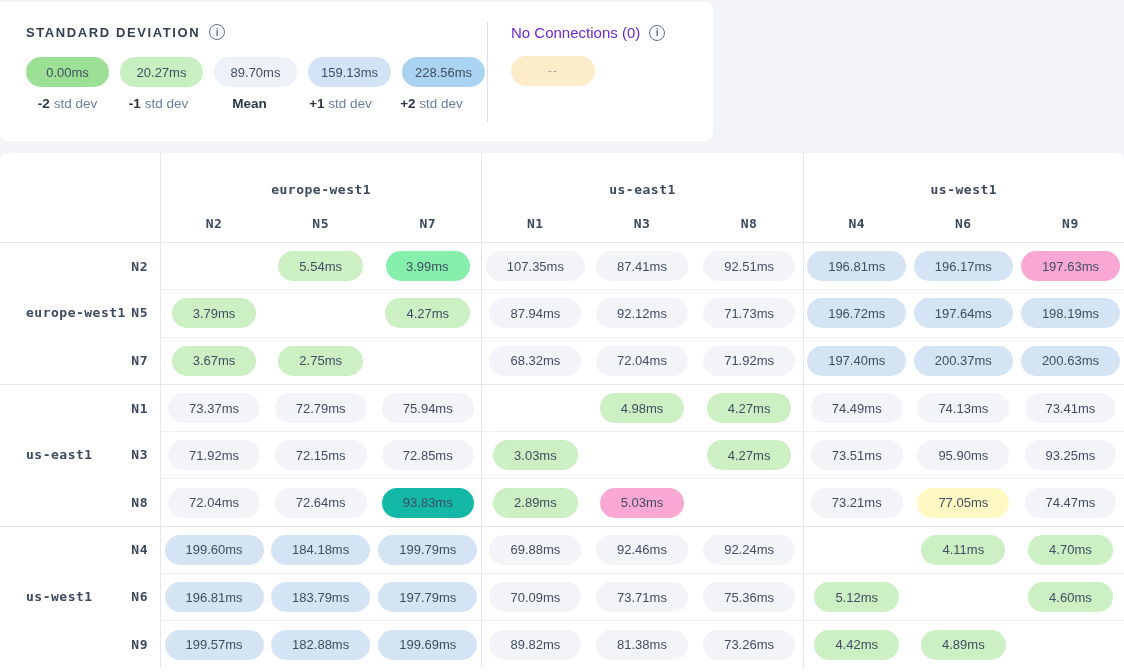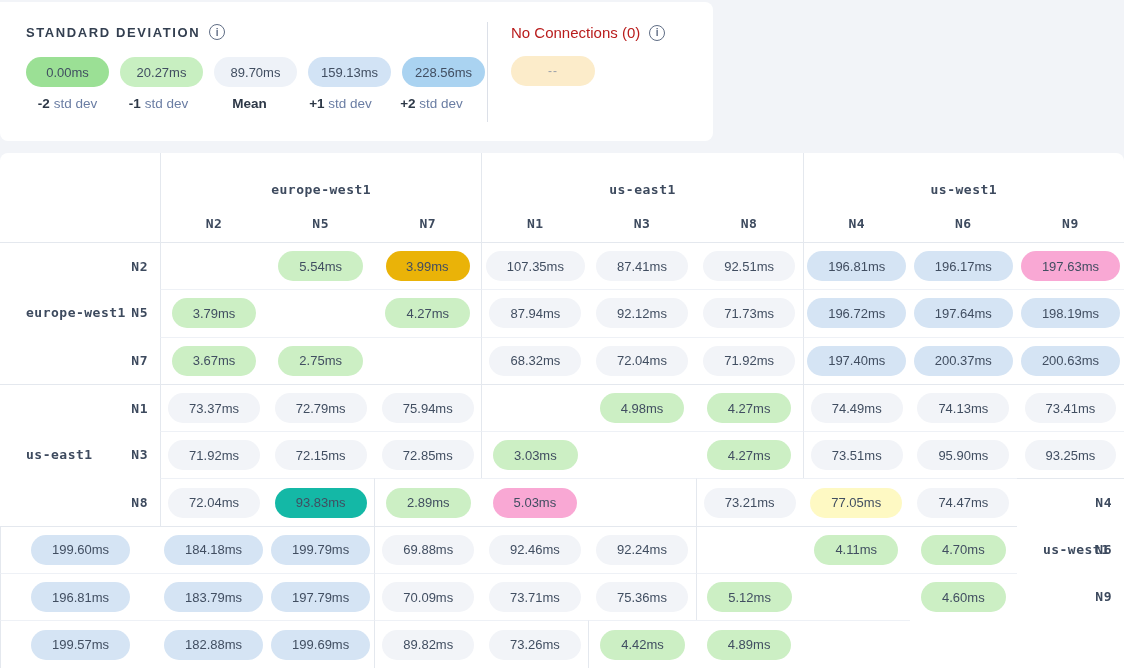--- a/index.html
+++ b/index.html
@@ -19,21 +19,21 @@
   .pill-row { display:flex; gap:11px; margin-top:17px; }
   .legend-pill { width:83px; height:30px; border-radius:15px; display:flex; align-items:center;
                  justify-content:center; font-size:13px; color:#414e61; }
   .label-row { display:flex; gap:8px; margin-top:9px; }
   .legend-label { width:83px; text-align:center; font-size:13.5px; }
   .legend-label b { color:#2d3847; }
   .legend-label span { color:#6a7da3; }
   .v-divider { position:absolute; left:487px; top:20px; height:100px; width:1px; background:#dce0e8; }
   .noconn { position:absolute; left:511px; top:22px; }
   .noconn-title-row { display:flex; align-items:center; gap:9px; }
-  .noconn-title { font-size:15px; color:#b91c1c; }
+  .noconn-title { font-size:15px; color:#6d28d9; }
   .noconn-pill { margin-top:15px; width:84px; height:30px; border-radius:15px;
                  display:flex; align-items:center; justify-content:center;
                  color:#9aa0ab; font-size:12px; letter-spacing:1px; }
 
   
   .matrix-card { position:absolute; left:0; top:153px; width:1124px; height:519px;
                  background:#ffffff; border-radius:8px 8px 0 0; overflow:hidden; }
   .grid { display:grid; width:1124px;
           grid-template-columns:160px repeat(9, 1fr);
           grid-template-rows:52px 37px repeat(9, 47.3px); }
@@ -103,21 +103,21 @@
       <div class="node-head mono">N6</div>
       <div class="node-head mono">N9</div>
       <div class="row-head grow">
         <span class="mono">N2</span>
       </div>
       <div class="cell gsep grow"></div>
       <div class="cell grow">
         <span class="pill" style="background: rgb(204, 239, 196);">5.54ms</span>
       </div>
       <div class="cell grow">
-        <span class="pill" style="background: #eab308; padding-left: 20px;">3.99ms</span>
+        <span class="pill" style="background: #86efac; padding-left: 20px;">3.99ms</span>
       </div>
       <div class="cell gsep grow">
         <span class="pill" style="background: rgb(242, 244, 248);">107.35ms</span>
       </div>
       <div class="cell grow">
         <span class="pill" style="background: rgb(242, 244, 248);">87.41ms</span>
       </div>
       <div class="cell grow">
         <span class="pill" style="background: rgb(242, 244, 248);">92.51ms</span>
       </div>
@@ -244,20 +244,23 @@
       <div class="cell rsep">
         <span class="pill" style="background: rgb(242, 244, 248);">93.25ms</span>
       </div>
       <div class="row-head">
         <span class="mono">N8</span>
       </div>
       <div class="cell gsep rsep">
         <span class="pill" style="background: rgb(242, 244, 248);">72.04ms</span>
       </div>
       <div class="cell rsep">
+        <span class="pill" style="background: rgb(242, 244, 248);">72.64ms</span>
+      </div>
+      <div class="cell rsep">
         <span class="pill" style="background: #14b8a6;">93.83ms</span>
       </div>
       <div class="cell gsep rsep">
         <span class="pill" style="background: rgb(204, 239, 196);">2.89ms</span>
       </div>
       <div class="cell rsep">
         <span class="pill" style="background: #f9a8d4;">5.03ms</span>
       </div>
       <div class="cell rsep"></div>
       <div class="cell gsep rsep">
@@ -335,20 +338,23 @@
       <div class="cell rsep">
         <span class="pill" style="background: rgb(213, 228, 244);">182.88ms</span>
       </div>
       <div class="cell rsep">
         <span class="pill" style="background: rgb(213, 228, 244);">199.69ms</span>
       </div>
       <div class="cell gsep rsep">
         <span class="pill" style="background: rgb(242, 244, 248);">89.82ms</span>
       </div>
       <div class="cell rsep">
+        <span class="pill" style="background: rgb(242, 244, 248);">81.38ms</span>
+      </div>
+      <div class="cell rsep">
         <span class="pill" style="background: rgb(242, 244, 248);">73.26ms</span>
       </div>
       <div class="cell gsep rsep">
         <span class="pill" style="background: rgb(204, 239, 196);">4.42ms</span>
       </div>
       <div class="cell rsep">
         <span class="pill" style="background: rgb(204, 239, 196);">4.89ms</span>
       </div>
       <div class="cell rsep"></div>
     </div>

